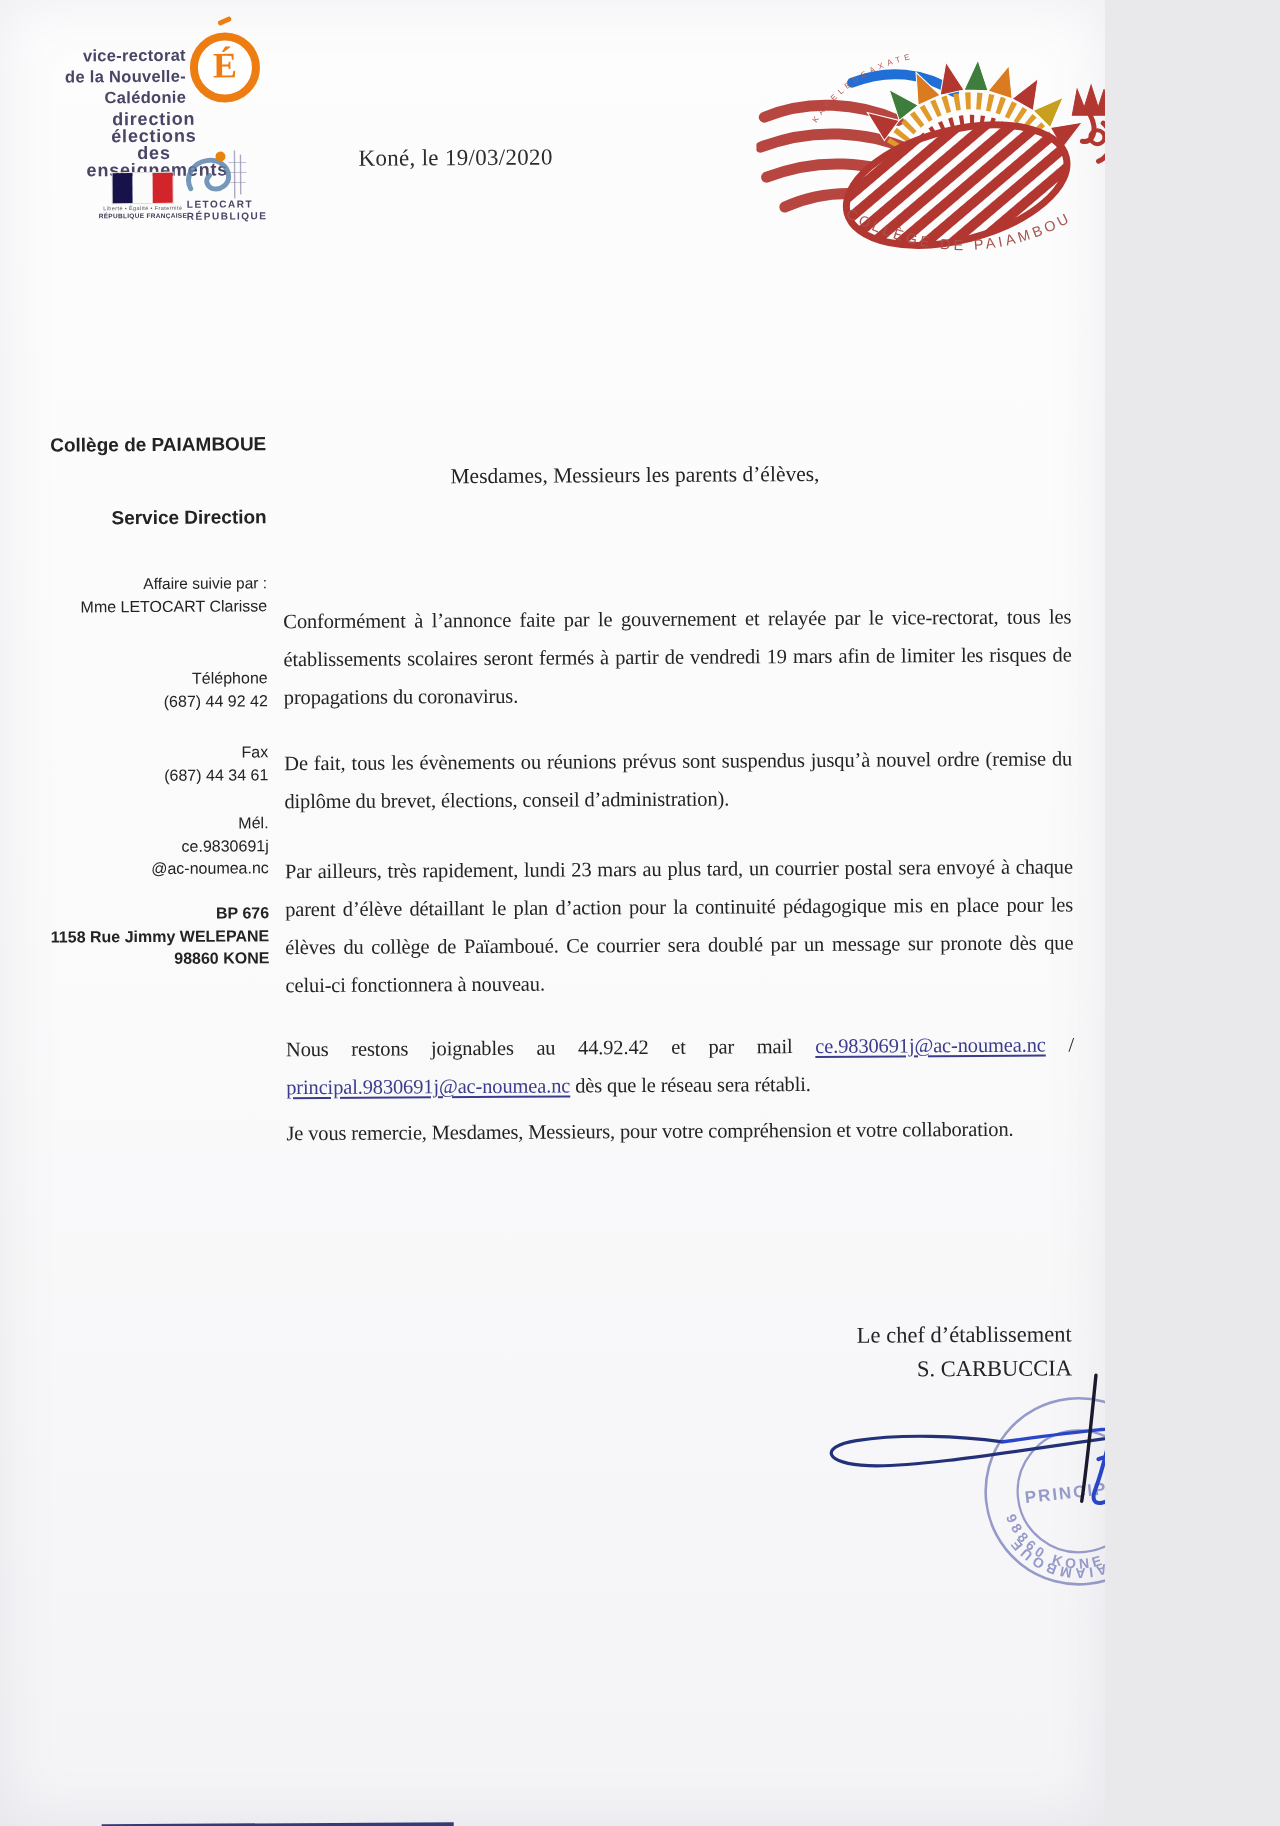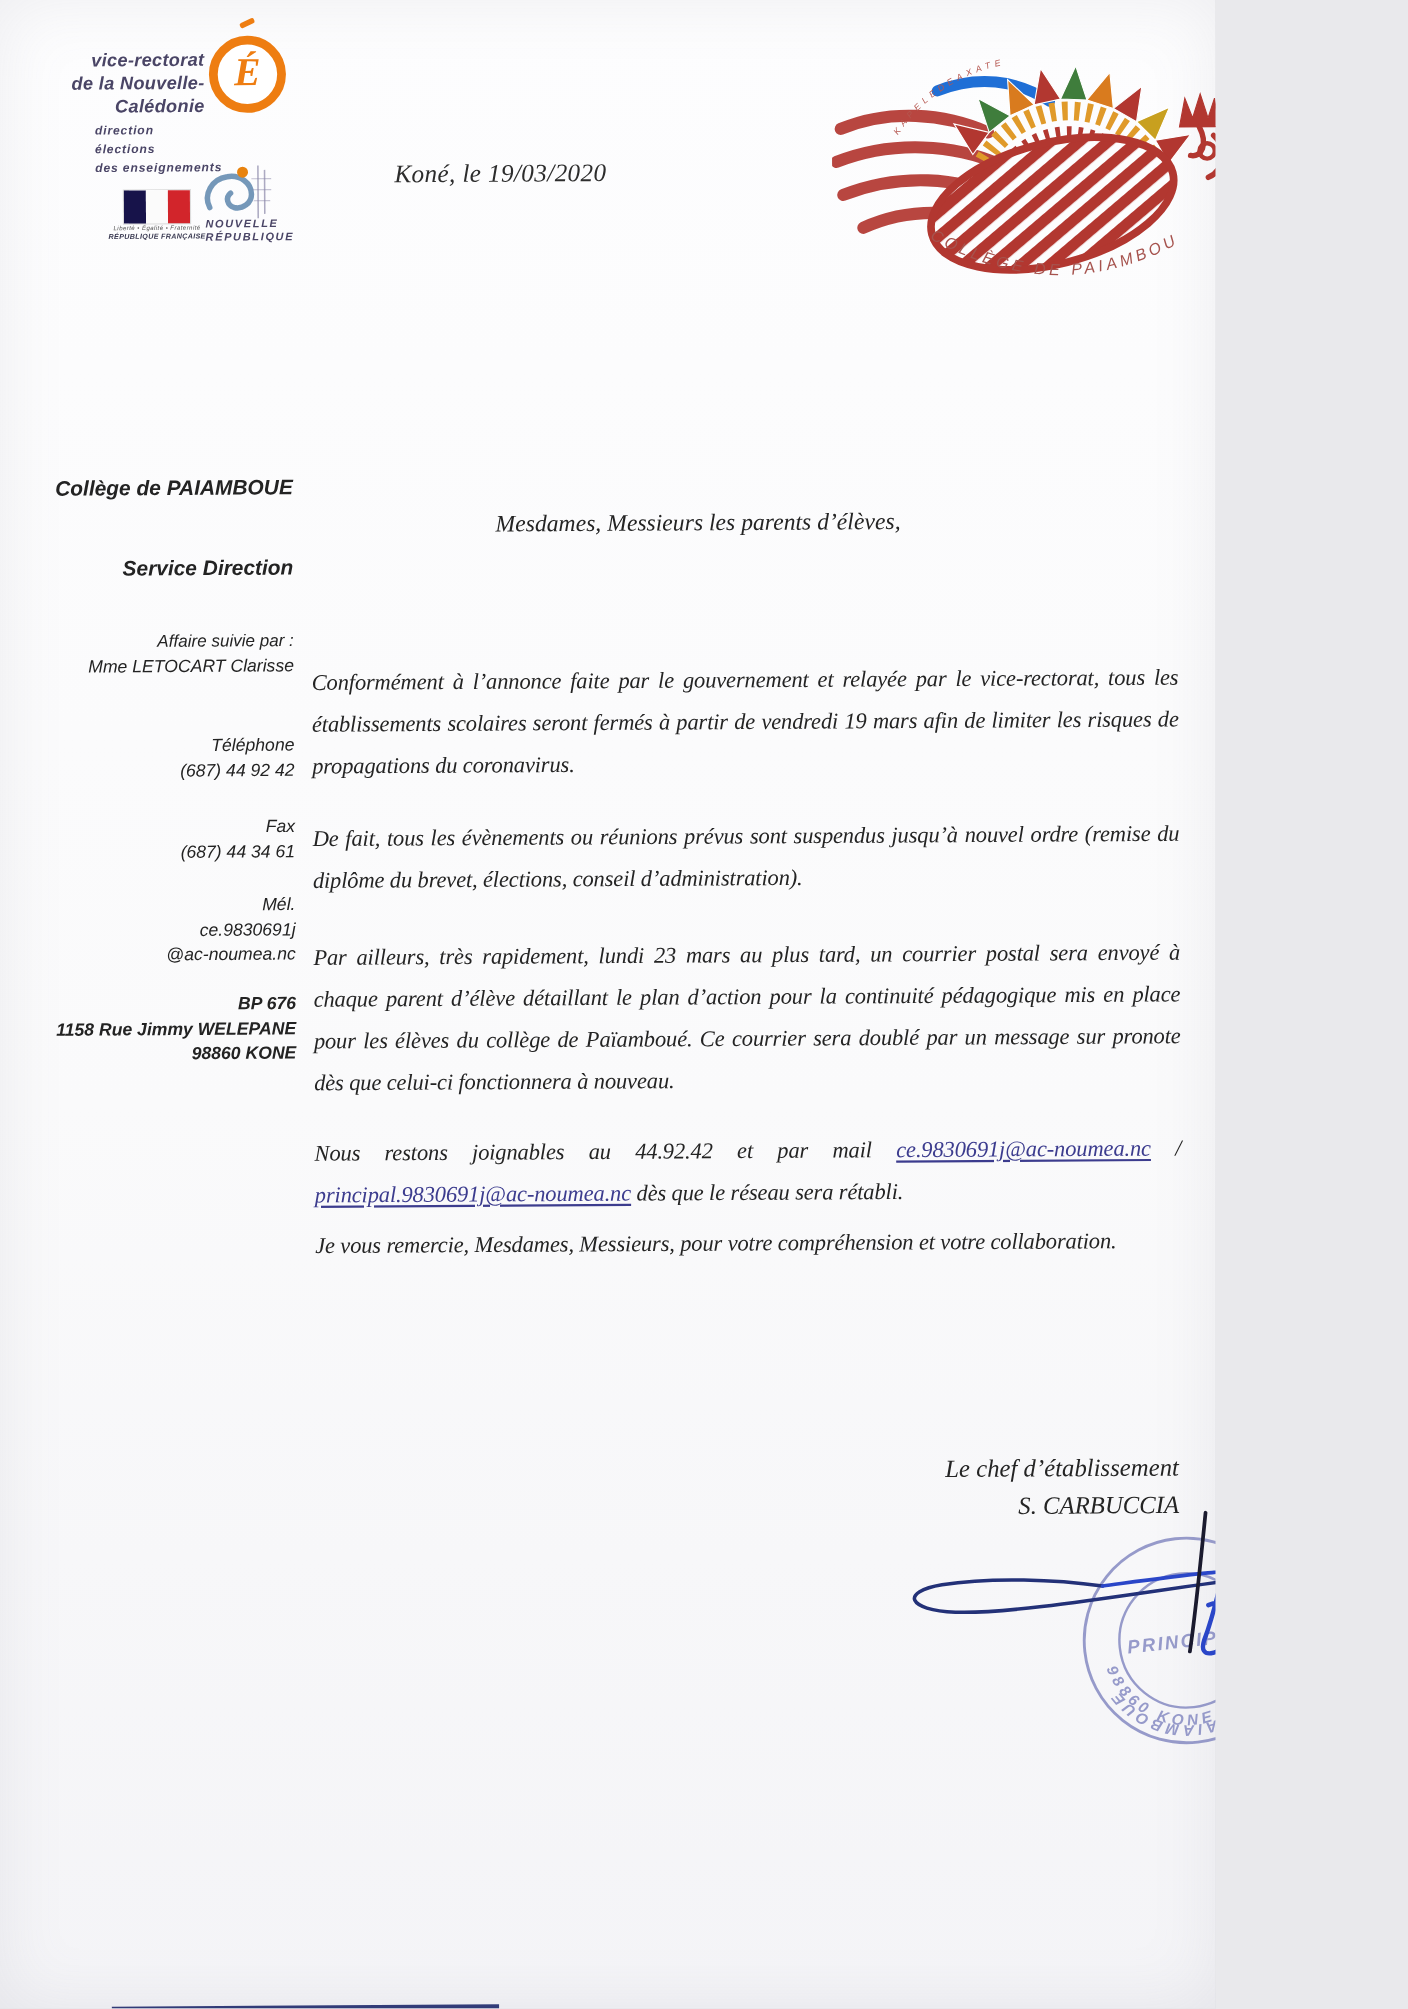--- a/index.html
+++ b/index.html
@@ -1,33 +1,33 @@
 <!DOCTYPE html>
 <html><head>
 <meta charset="utf-8">
 <style>
   html,body{margin:0;padding:0;background:#e9e9ec;}
   #page{position:relative;width:1105px;height:1826px;overflow:hidden;
         background:linear-gradient(180deg,#fdfdfe 0%,#fafafb 55%,#f4f4f7 100%);
         box-shadow:inset 0 0 60px rgba(120,120,140,.12);
-        font-family:"Liberation Serif",serif;color:#262626;font-style:italic;}
+        font-family:"Liberation Serif",serif;color:#262626;}
   .abs{position:absolute;}
   .tilt{position:absolute;left:0;top:0;width:1280px;height:1826px;transform:rotate(-0.35deg);transform-origin:50% 40%;}
 
   
   .vr-text{left:20px;top:42px;width:170px;text-align:right;
            font-family:"Liberation Sans",sans-serif;font-weight:700;color:#4a4566;
            font-size:16.5px;line-height:21px;letter-spacing:.3px;}
   .e-badge{left:194px;top:30px;width:54px;height:54px;border:8px solid #ee7d11;border-radius:50%;
            display:flex;align-items:center;justify-content:center;background:#fff;}
   .e-badge span{color:#ee7d11;font-size:36px;font-weight:700;font-family:"Liberation Serif",serif;line-height:1;margin-top:-4px;}
   .e-accent{left:222px;top:16px;width:14px;height:5px;background:#ee7d11;transform:rotate(-24deg);border-radius:2px;}
-  .dge-text{left:90px;top:108px;width:135px;text-align:left;
+  .dge-text{left:90px;top:108px;width:135px;text-align:center;
             font-family:"Liberation Sans",sans-serif;font-weight:700;color:#4a4566;
-            font-size:11px;line-height:17px;letter-spacing:.8px;}
+            font-size:18px;line-height:17px;letter-spacing:.8px;}
   .flag{left:116px;top:170px;width:60px;height:30px;display:flex;box-shadow:0 0 0 1px #ddd;}
   .flag i{flex:1;}
   .flag .b{background:#17134a;} .flag .w{background:#fbfbfb;} .flag .r{background:#d2252b;}
   .flag-cap1{left:98px;top:202px;width:96px;text-align:center;font-family:"Liberation Sans",sans-serif;
              font-size:5.5px;color:#555;letter-spacing:.4px;}
   .flag-cap2{left:98px;top:209px;width:96px;text-align:center;font-family:"Liberation Sans",sans-serif;
              font-size:6.5px;font-weight:700;color:#3a3a52;letter-spacing:.3px;}
   .nc-mark{left:180px;top:146px;}
   .nc-cap{left:190px;top:196px;width:85px;font-family:"Liberation Sans",sans-serif;font-weight:700;
           color:#4a4566;font-size:10px;line-height:12px;letter-spacing:1.5px;}
@@ -82,21 +82,21 @@
   <div class="abs flag-cap2">RÉPUBLIQUE FRANÇAISE</div>
   <div class="abs nc-mark">
     <svg width="72" height="54" viewBox="0 0 72 54">
       <path d="M14,40 C8,28 16,14 30,12 C42,10 52,18 52,28 C52,36 44,42 36,40 C30,38 28,31 33,27" fill="none" stroke="#5d86ad" stroke-width="5" stroke-linecap="round" opacity=".85"></path>
       <circle cx="44" cy="8" r="5" fill="#e8830f"></circle>
       <path d="M58,2 L58,50 M64,6 L64,46" stroke="#8a87a8" stroke-width="1.4" opacity=".7"></path>
       <path d="M52,14 L70,14 M53,24 L70,24 M54,34 L69,34" stroke="#8a87a8" stroke-width="1" opacity=".5"></path>
     </svg>
   </div>
   <div class="abs nc-cap">
-    <div>NOUVELLE</div>
+    <div>LETOCART</div>
     <div>RÉPUBLIQUE</div>
   </div>
 
   <div class="abs date-line">Koné, le 19/03/2020</div>
 
   <div class="abs emblem">
     <svg width="360" height="250" viewBox="0 0 360 250">
       <defs>
         <pattern id="bodyStripes" width="17" height="17" patternUnits="userSpaceOnUse" patternTransform="rotate(64)">
           <rect width="17" height="17" fill="#b23730"></rect>

